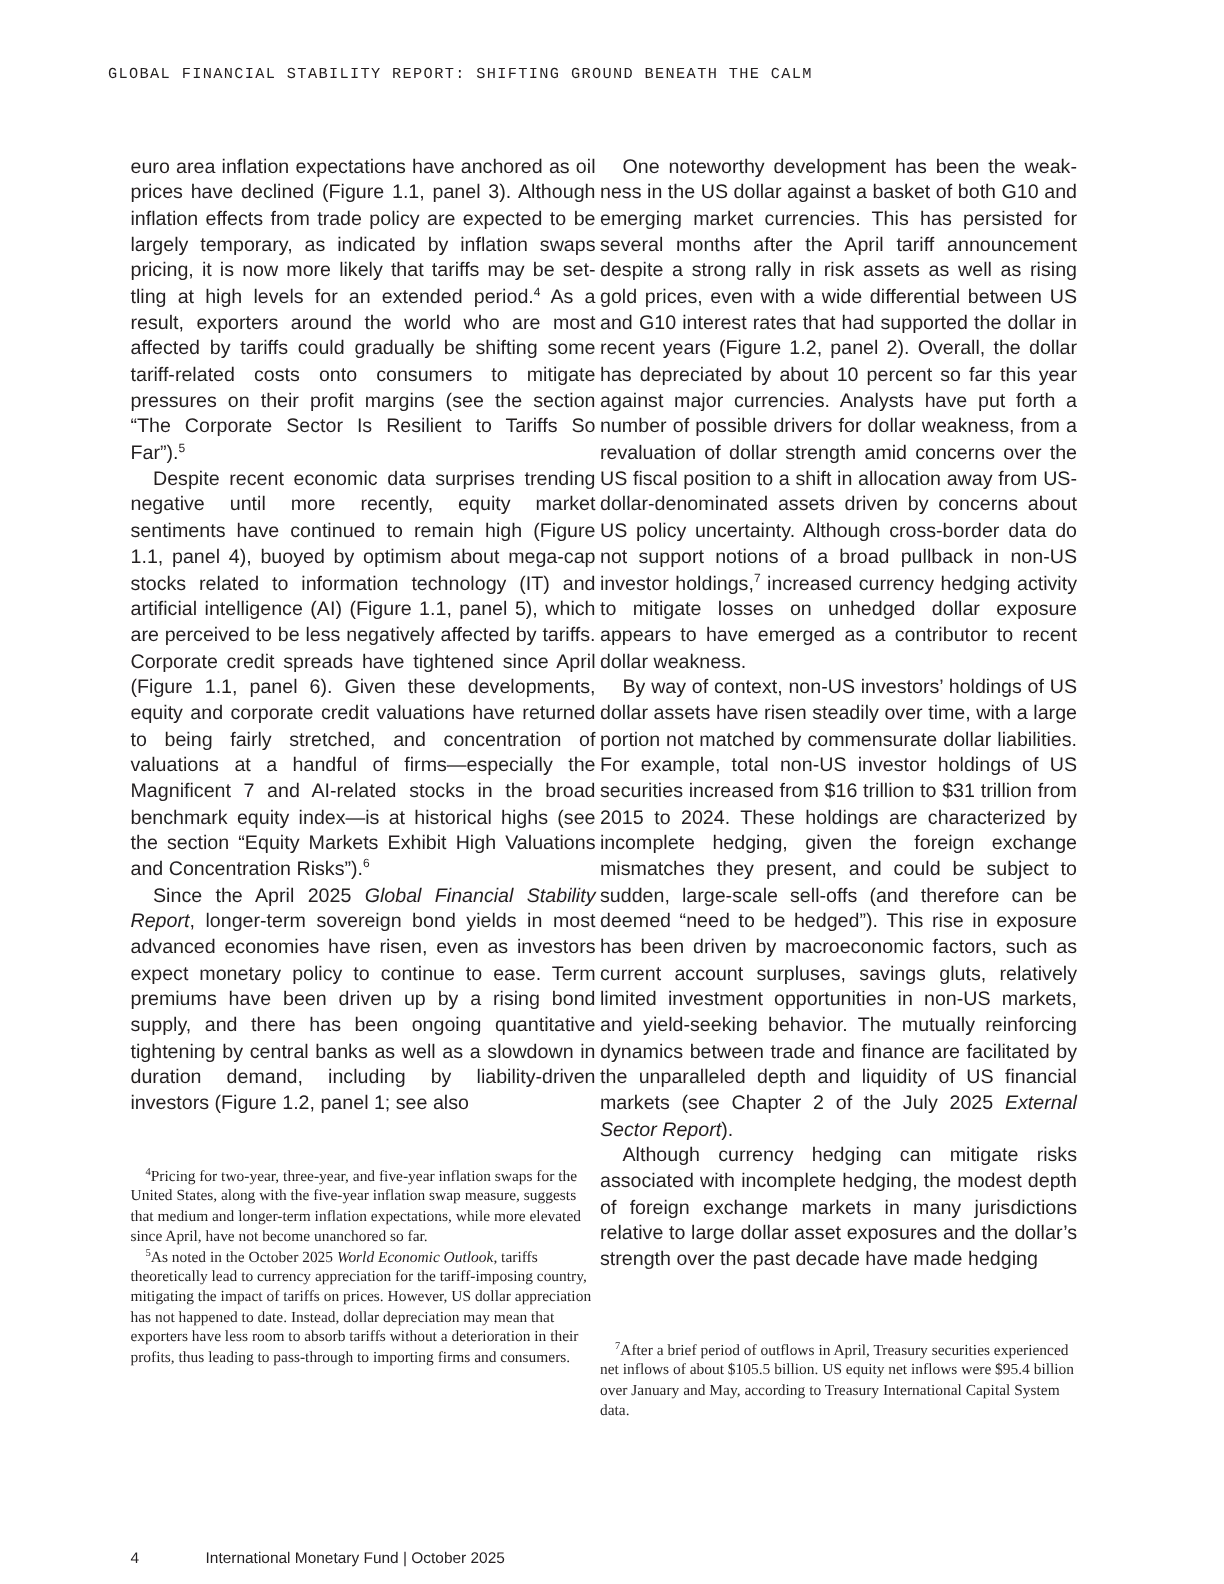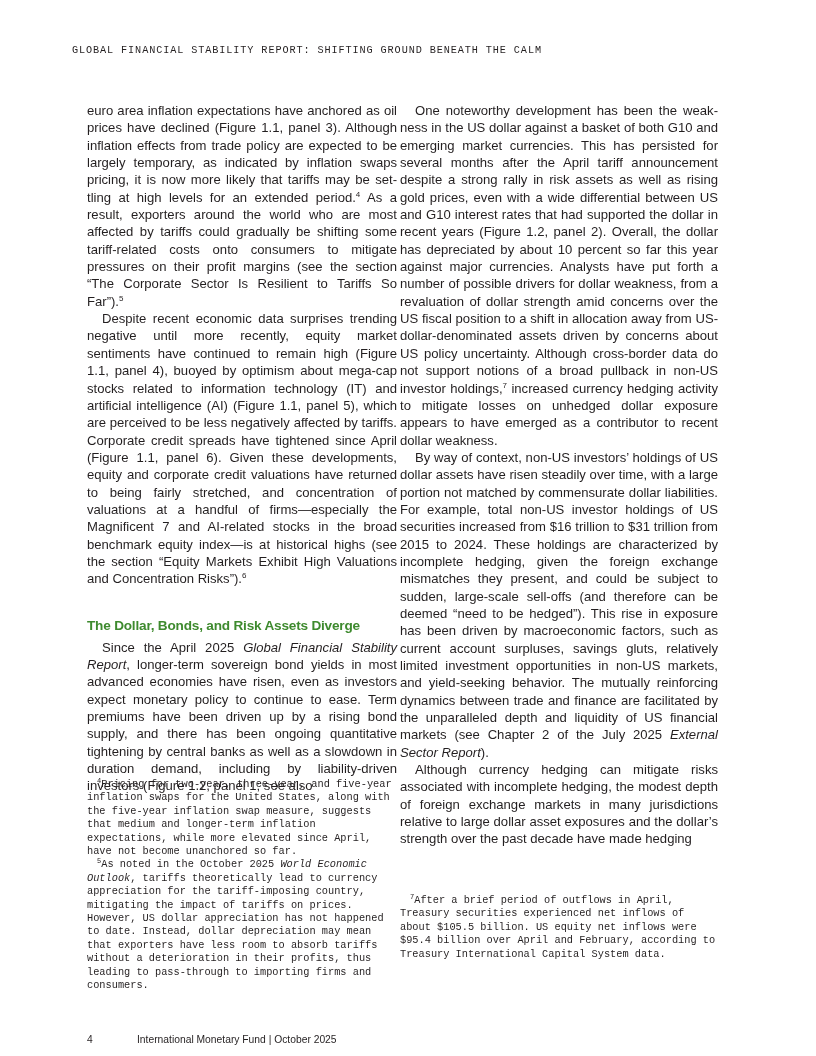--- a/index.html
+++ b/index.html
@@ -19,53 +19,52 @@
   .body-text.indent { text-indent: 15px; }
   .section-heading {
     font-family: "Liberation Sans", sans-serif; font-weight: bold; font-size: 13.6px;
     color: #3e8a2e; margin: 30px 0 6px 0; letter-spacing: -0.2px;
   }
   sup { font-size: 8px; line-height: 0; vertical-align: 5px; }
   .footnotes { position: absolute; width: 310px; }
   .footnotes-left { left: 87px; top: 778px; }
   .footnotes-right { left: 400px; top: 894px; width: 318px; }
   .fn {
-    font-family: Liberation Mono, monospace; font-size: 10.3px; line-height: 13.4px;
+    font-family: Liberation Serif, serif; font-size: 10.3px; line-height: 13.4px;
     margin: 0; text-indent: 10px; text-align: left;
   }
   .fn sup { font-size: 7px; vertical-align: 4px; }
   .footer {
     position: absolute; left: 87px; top: 1034px; font-family: "Liberation Sans", sans-serif;
     font-size: 10.3px; color: #231f20; white-space: nowrap;
   }
   .footer .page-num { display: inline-block; width: 50px; }
   i { font-style: italic; }
 </style>
 </head>
 <body>
 
 <div class="running-head">GLOBAL FINANCIAL STABILITY REPORT: SHIFTING GROUND BENEATH THE CALM</div>
 
 <div class="col col-left">
   <p class="body-text"><span>euro area inflation expectations have anchored as oil prices have declined (Figure 1.1, panel 3). Although inflation effects from trade policy are expected to be largely temporary, as indicated by inflation swaps pricing, it is now more likely that tariffs may be set­tling at high levels for an extended period.</span><sup>4</sup><span> As a result, exporters around the world who are most affected by tariffs could gradually be shifting some tariff-related costs onto consumers to mitigate pressures on their profit margins (see the section “The Corporate Sector Is Resilient to Tariffs So Far”).</span><sup>5</sup></p>
   <p class="body-text indent"><span>Despite recent economic data surprises trending neg­ative until more recently, equity market sentiments have continued to remain high (Figure 1.1, panel 4), buoyed by optimism about mega-cap stocks related to infor­mation technology (IT) and artificial intelligence (AI) (Figure 1.1, panel 5), which are perceived to be less neg­atively affected by tariffs. Corporate credit spreads have tightened since April (Figure 1.1, panel 6). Given these developments, equity and corporate credit valuations have returned to being fairly stretched, and concen­tration of valuations at a handful of firms—especially the Magnificent 7 and AI-related stocks in the broad benchmark equity index—is at historical highs (see the section “Equity Markets Exhibit High Valuations and Concentration Risks”).</span><sup>6</sup></p>
-  <h2 class="section-heading">The Dollar, Bonds, and Risk Assets Diverge</h2>
   <p class="body-text indent"><span>Since the April 2025 </span><i>Global Financial Stability Report</i><span>, longer-term sovereign bond yields in most advanced economies have risen, even as investors expect monetary policy to continue to ease. Term premiums have been driven up by a rising bond supply, and there has been ongoing quantitative tightening by central banks as well as a slowdown in duration demand, including by liability-driven investors (Figure 1.2, panel 1; see also</span></p>
 </div>
 
 <div class="col col-right">
   <p class="body-text indent"><span>One noteworthy development has been the weak­ness in the US dollar against a basket of both G10 and emerging market currencies. This has persisted for several months after the April tariff announcement despite a strong rally in risk assets as well as rising gold prices, even with a wide differential between US and G10 interest rates that had supported the dollar in recent years (Figure 1.2, panel 2). Overall, the dollar has depreciated by about 10 percent so far this year against major currencies. Analysts have put forth a number of possible drivers for dollar weakness, from a revaluation of dollar strength amid concerns over the US fiscal position to a shift in allocation away from US-dollar-denominated assets driven by concerns about US policy uncertainty. Although cross-border data do not support notions of a broad pullback in non-US investor holdings,</span><sup>7</sup><span> increased currency hedging activity to mitigate losses on unhedged dollar exposure appears to have emerged as a contributor to recent dollar weakness.</span></p>
   <p class="body-text indent"><span>By way of context, non-US investors’ holdings of US dollar assets have risen steadily over time, with a large portion not matched by commensurate dollar liabilities. For example, total non-US investor hold­ings of US securities increased from $16 trillion to $31 trillion from 2015 to 2024. These holdings are characterized by incomplete hedging, given the foreign exchange mismatches they present, and could be sub­ject to sudden, large-scale sell-offs (and therefore can be deemed “need to be hedged”). This rise in expo­sure has been driven by macroeconomic factors, such as current account surpluses, savings gluts, relatively limited investment opportunities in non-US markets, and yield-seeking behavior. The mutually reinforcing dynamics between trade and finance are facilitated by the unparalleled depth and liquidity of US financial markets (see Chapter 2 of the July 2025 </span><i>External Sector Report</i><span>).</span></p>
   <p class="body-text indent">Although currency hedging can mitigate risks associated with incomplete hedging, the modest depth of foreign exchange markets in many jurisdictions relative to large dollar asset exposures and the dollar’s strength over the past decade have made hedging</p>
 </div>
 
 <div class="footnotes footnotes-left">
   <p class="fn"><sup>4</sup><span>Pricing for two-year, three-year, and five-year inflation swaps for the United States, along with the five-year inflation swap measure, suggests that medium and longer-term inflation expectations, while more elevated since April, have not become unanchored so far.</span></p>
   <p class="fn"><sup>5</sup><span>As noted in the October 2025 </span><i>World Economic Outlook</i><span>, tariffs theoretically lead to currency appreciation for the tariff-imposing country, mitigating the impact of tariffs on prices. However, US dollar appreciation has not happened to date. Instead, dollar depre­ciation may mean that exporters have less room to absorb tariffs without a deterioration in their profits, thus leading to pass-through to importing firms and consumers.</span></p>
 </div>
 
 <div class="footnotes footnotes-right">
-  <p class="fn"><sup>7</sup><span>After a brief period of outflows in April, Treasury securities experienced net inflows of about $105.5 billion. US equity net inflows were $95.4 billion over April and February, according to Treasury International Capital System data.</span></p>
+  <p class="fn"><sup>7</sup><span>After a brief period of outflows in April, Treasury securities experienced net inflows of about $105.5 billion. US equity net inflows were $95.4 billion over January and May, according to Treasury International Capital System data.</span></p>
 </div>
 
 <div class="footer">
   <span class="page-num">4</span><span>International Monetary Fund | October 2025</span>
 </div>
 
 </body></html>

